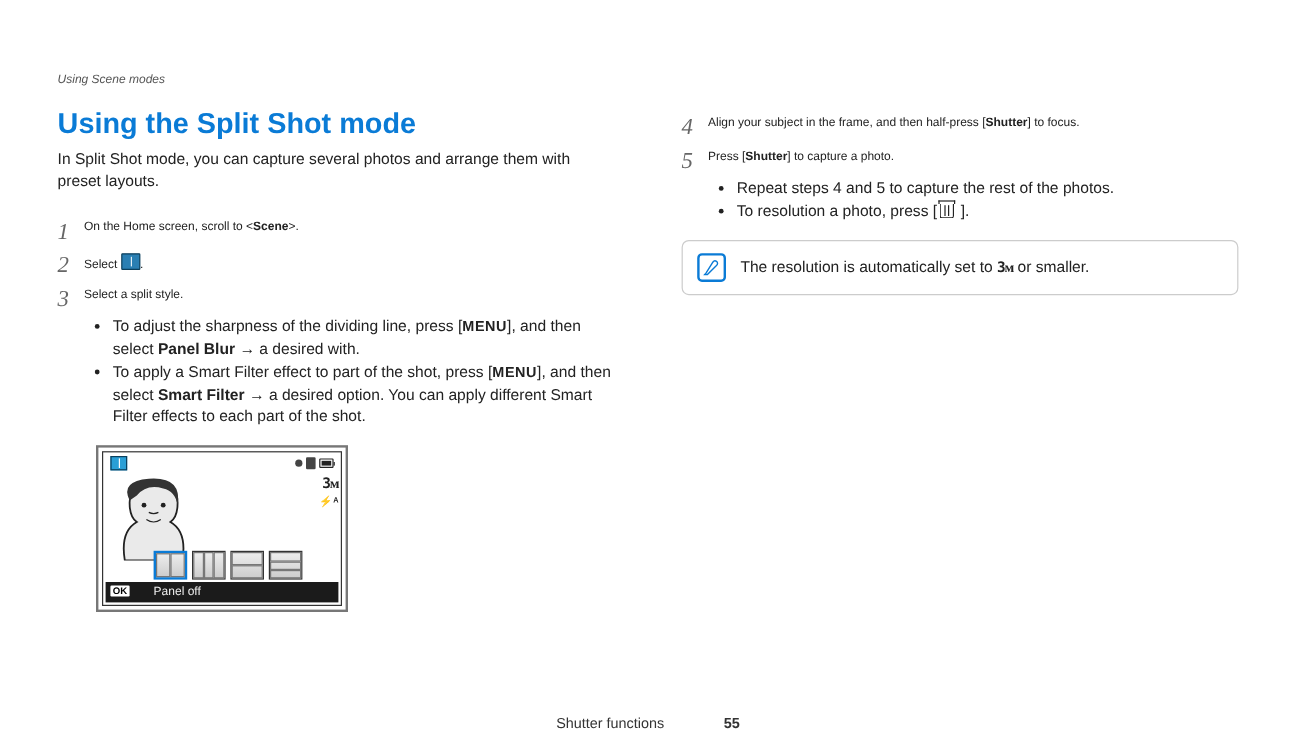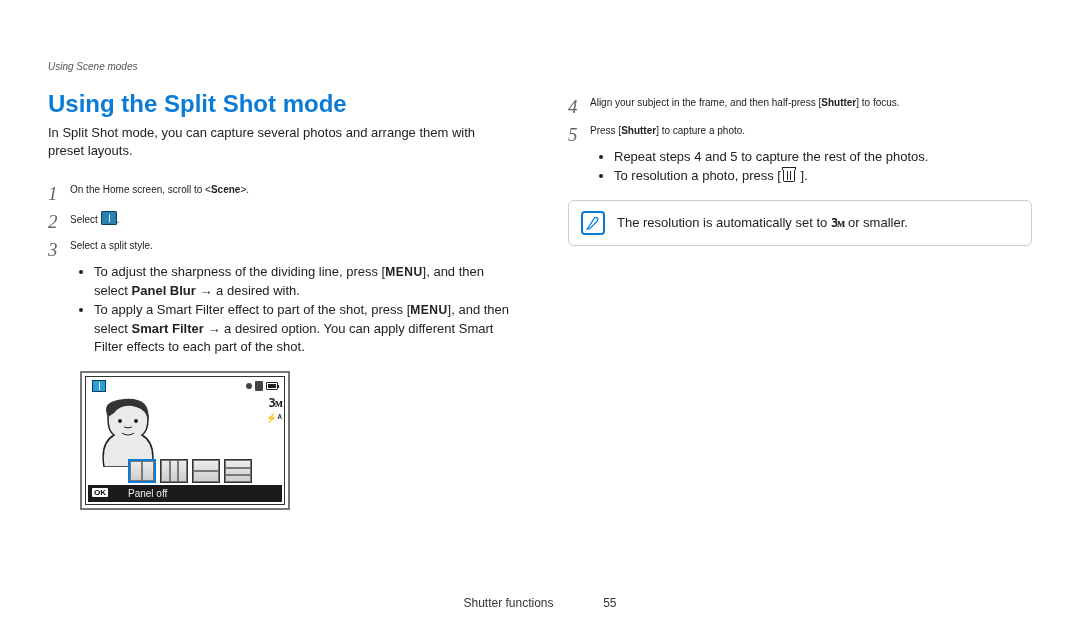--- a/index.html
+++ b/index.html
@@ -56,21 +56,21 @@
   .cols2 { grid-template-columns: 1fr 1fr; }
   .cols3 { grid-template-columns: 1fr 1fr 1fr; }
   .rows2 { grid-template-rows: 1fr 1fr; }
   .rows3 { grid-template-rows: 1fr 1fr 1fr; }
   .cell { border: 0.5px solid #777; }
 
   .cam-bottom { background: #1b1b1b; color: #eee; font-size: 10px; padding: 3px 4px; display: flex; align-items: flex-start; gap: 20px; }
   .ok-box { background: #fff; color: #000; font-weight: 700; font-size: 8px; padding: 0 2px; border-radius: 1px; font-family: Arial; }
 
   .footer { position: absolute; bottom: 20px; left: 0; right: 0; text-align: center; font-size: 12px; color: #333; }
-  .footer b { font-weight: 400; margin-left: 43px; }
+  .footer b { font-weight: 700; margin-left: 43px; }
 </style>
 </head>
 <body>
 
 <div class="page">
   <div class="header">Using Scene modes</div>
 
   <div class="columns">
 
     <div class="col">

